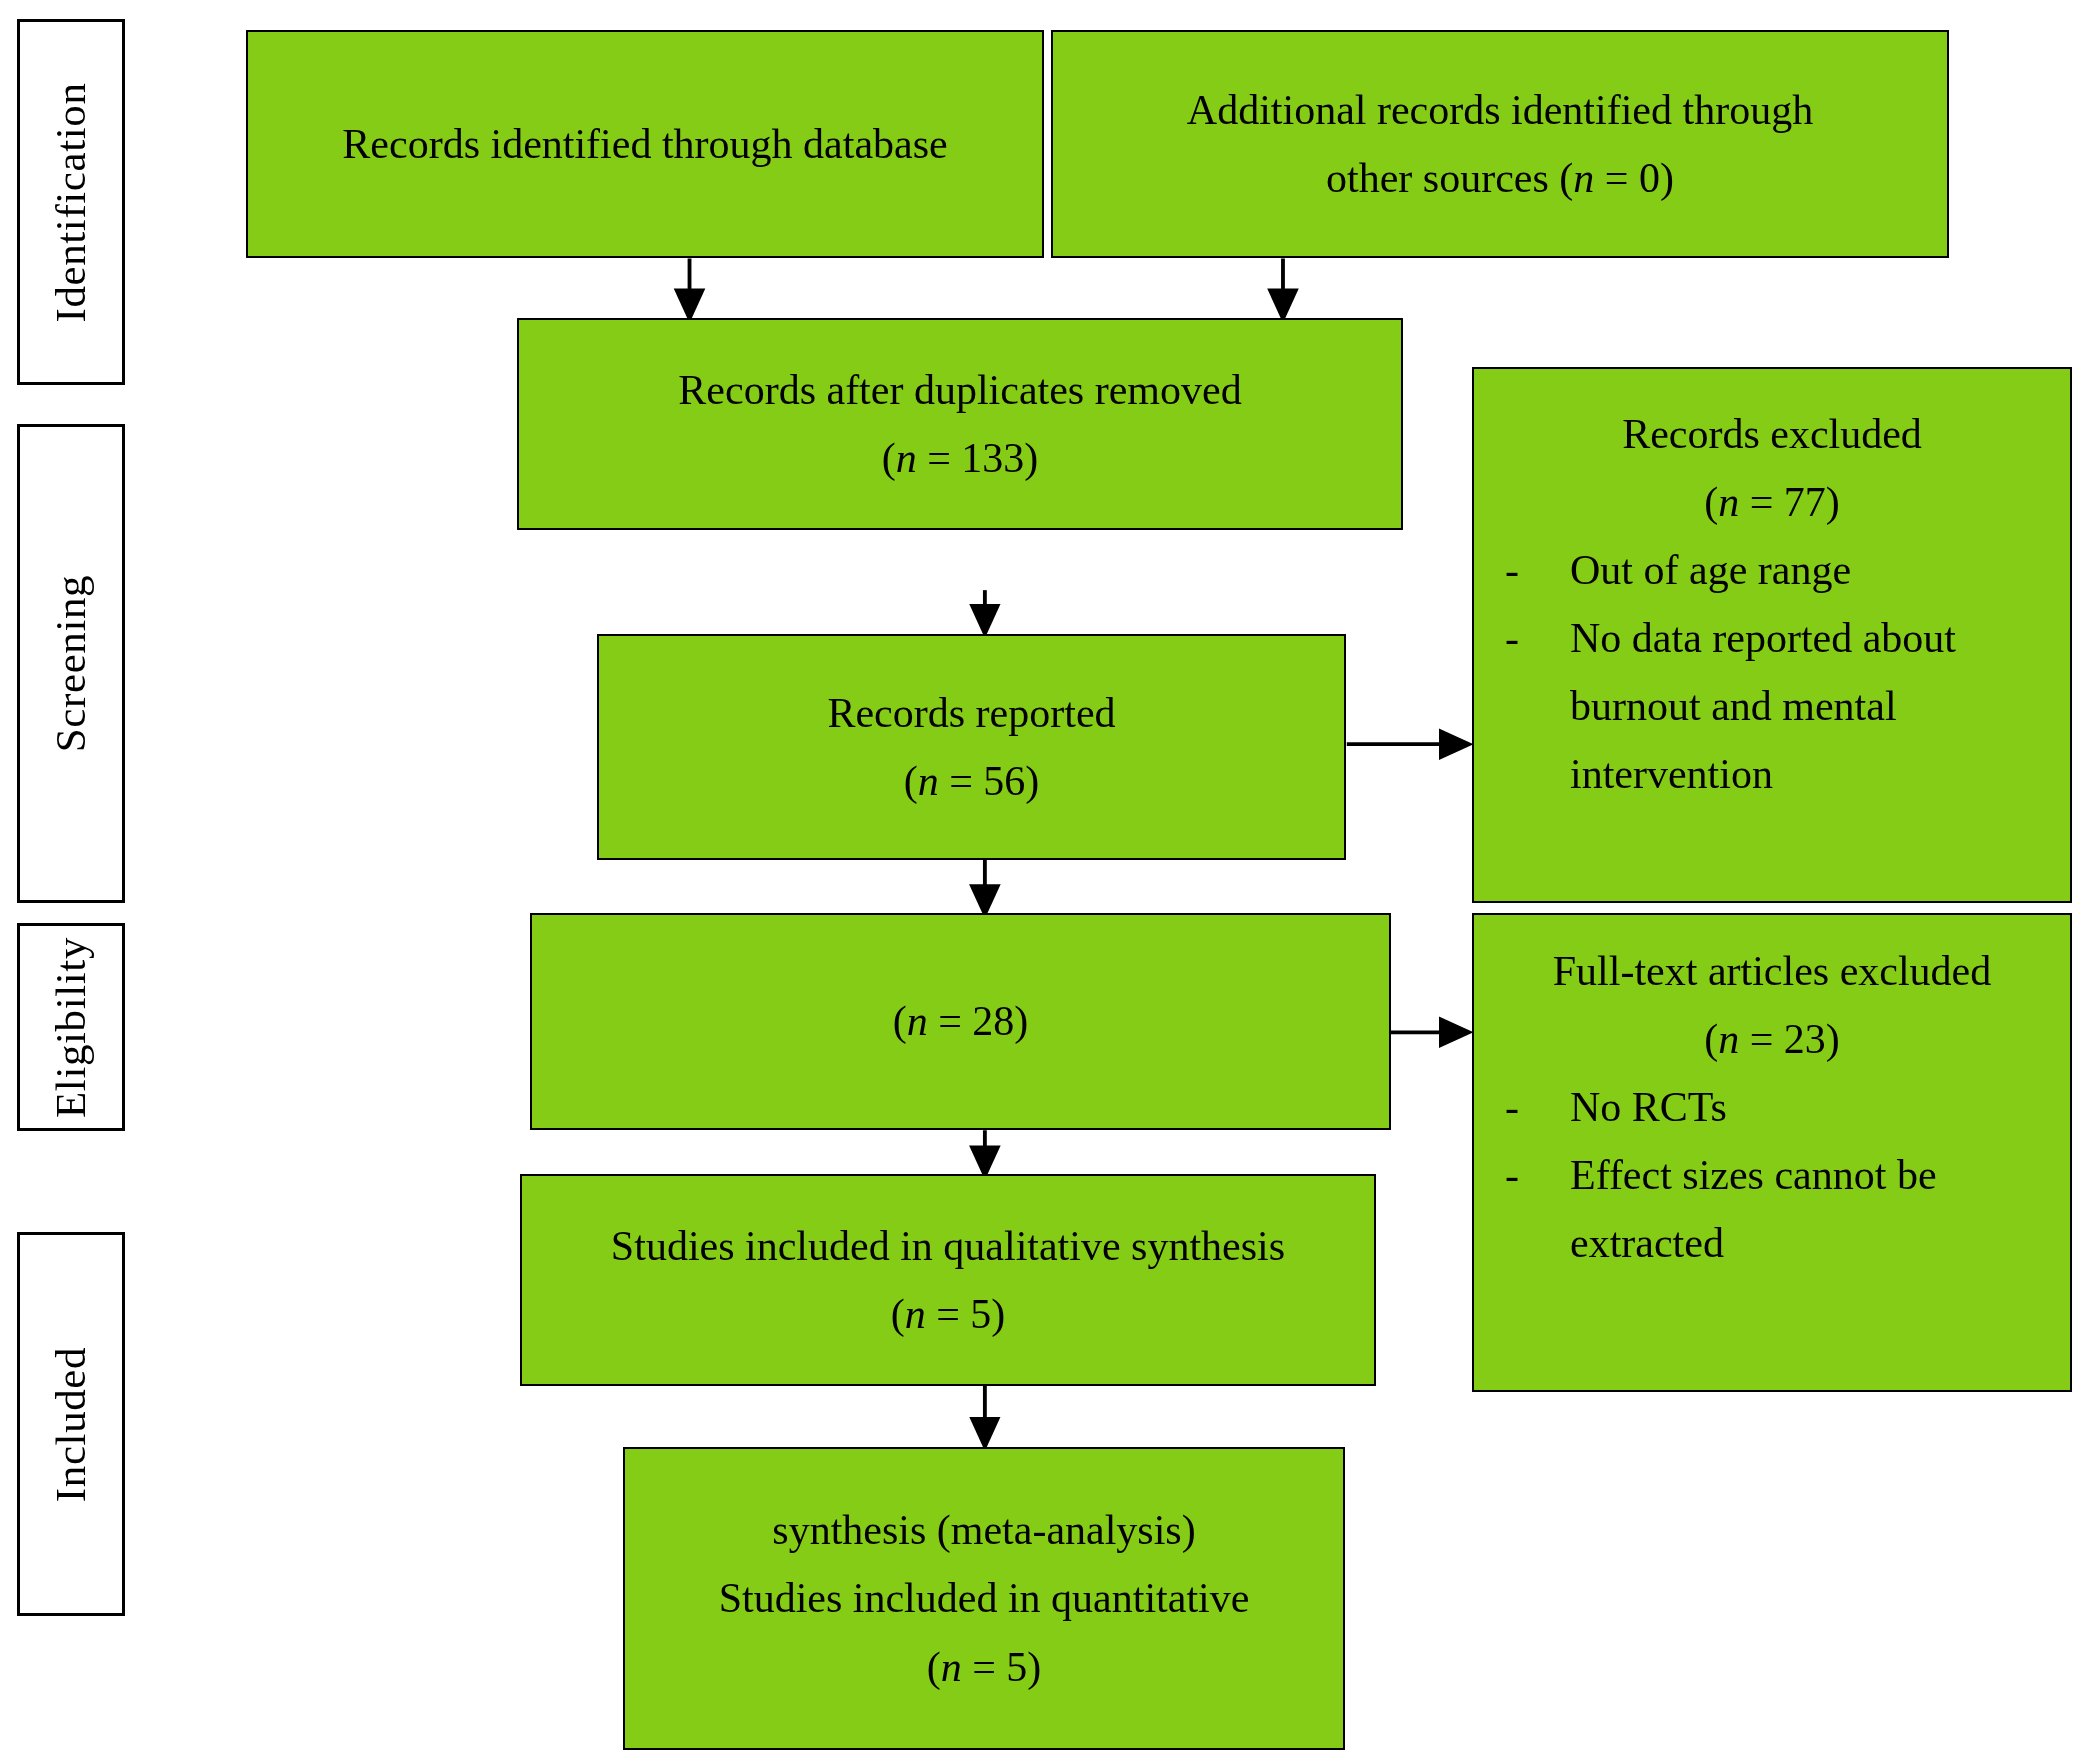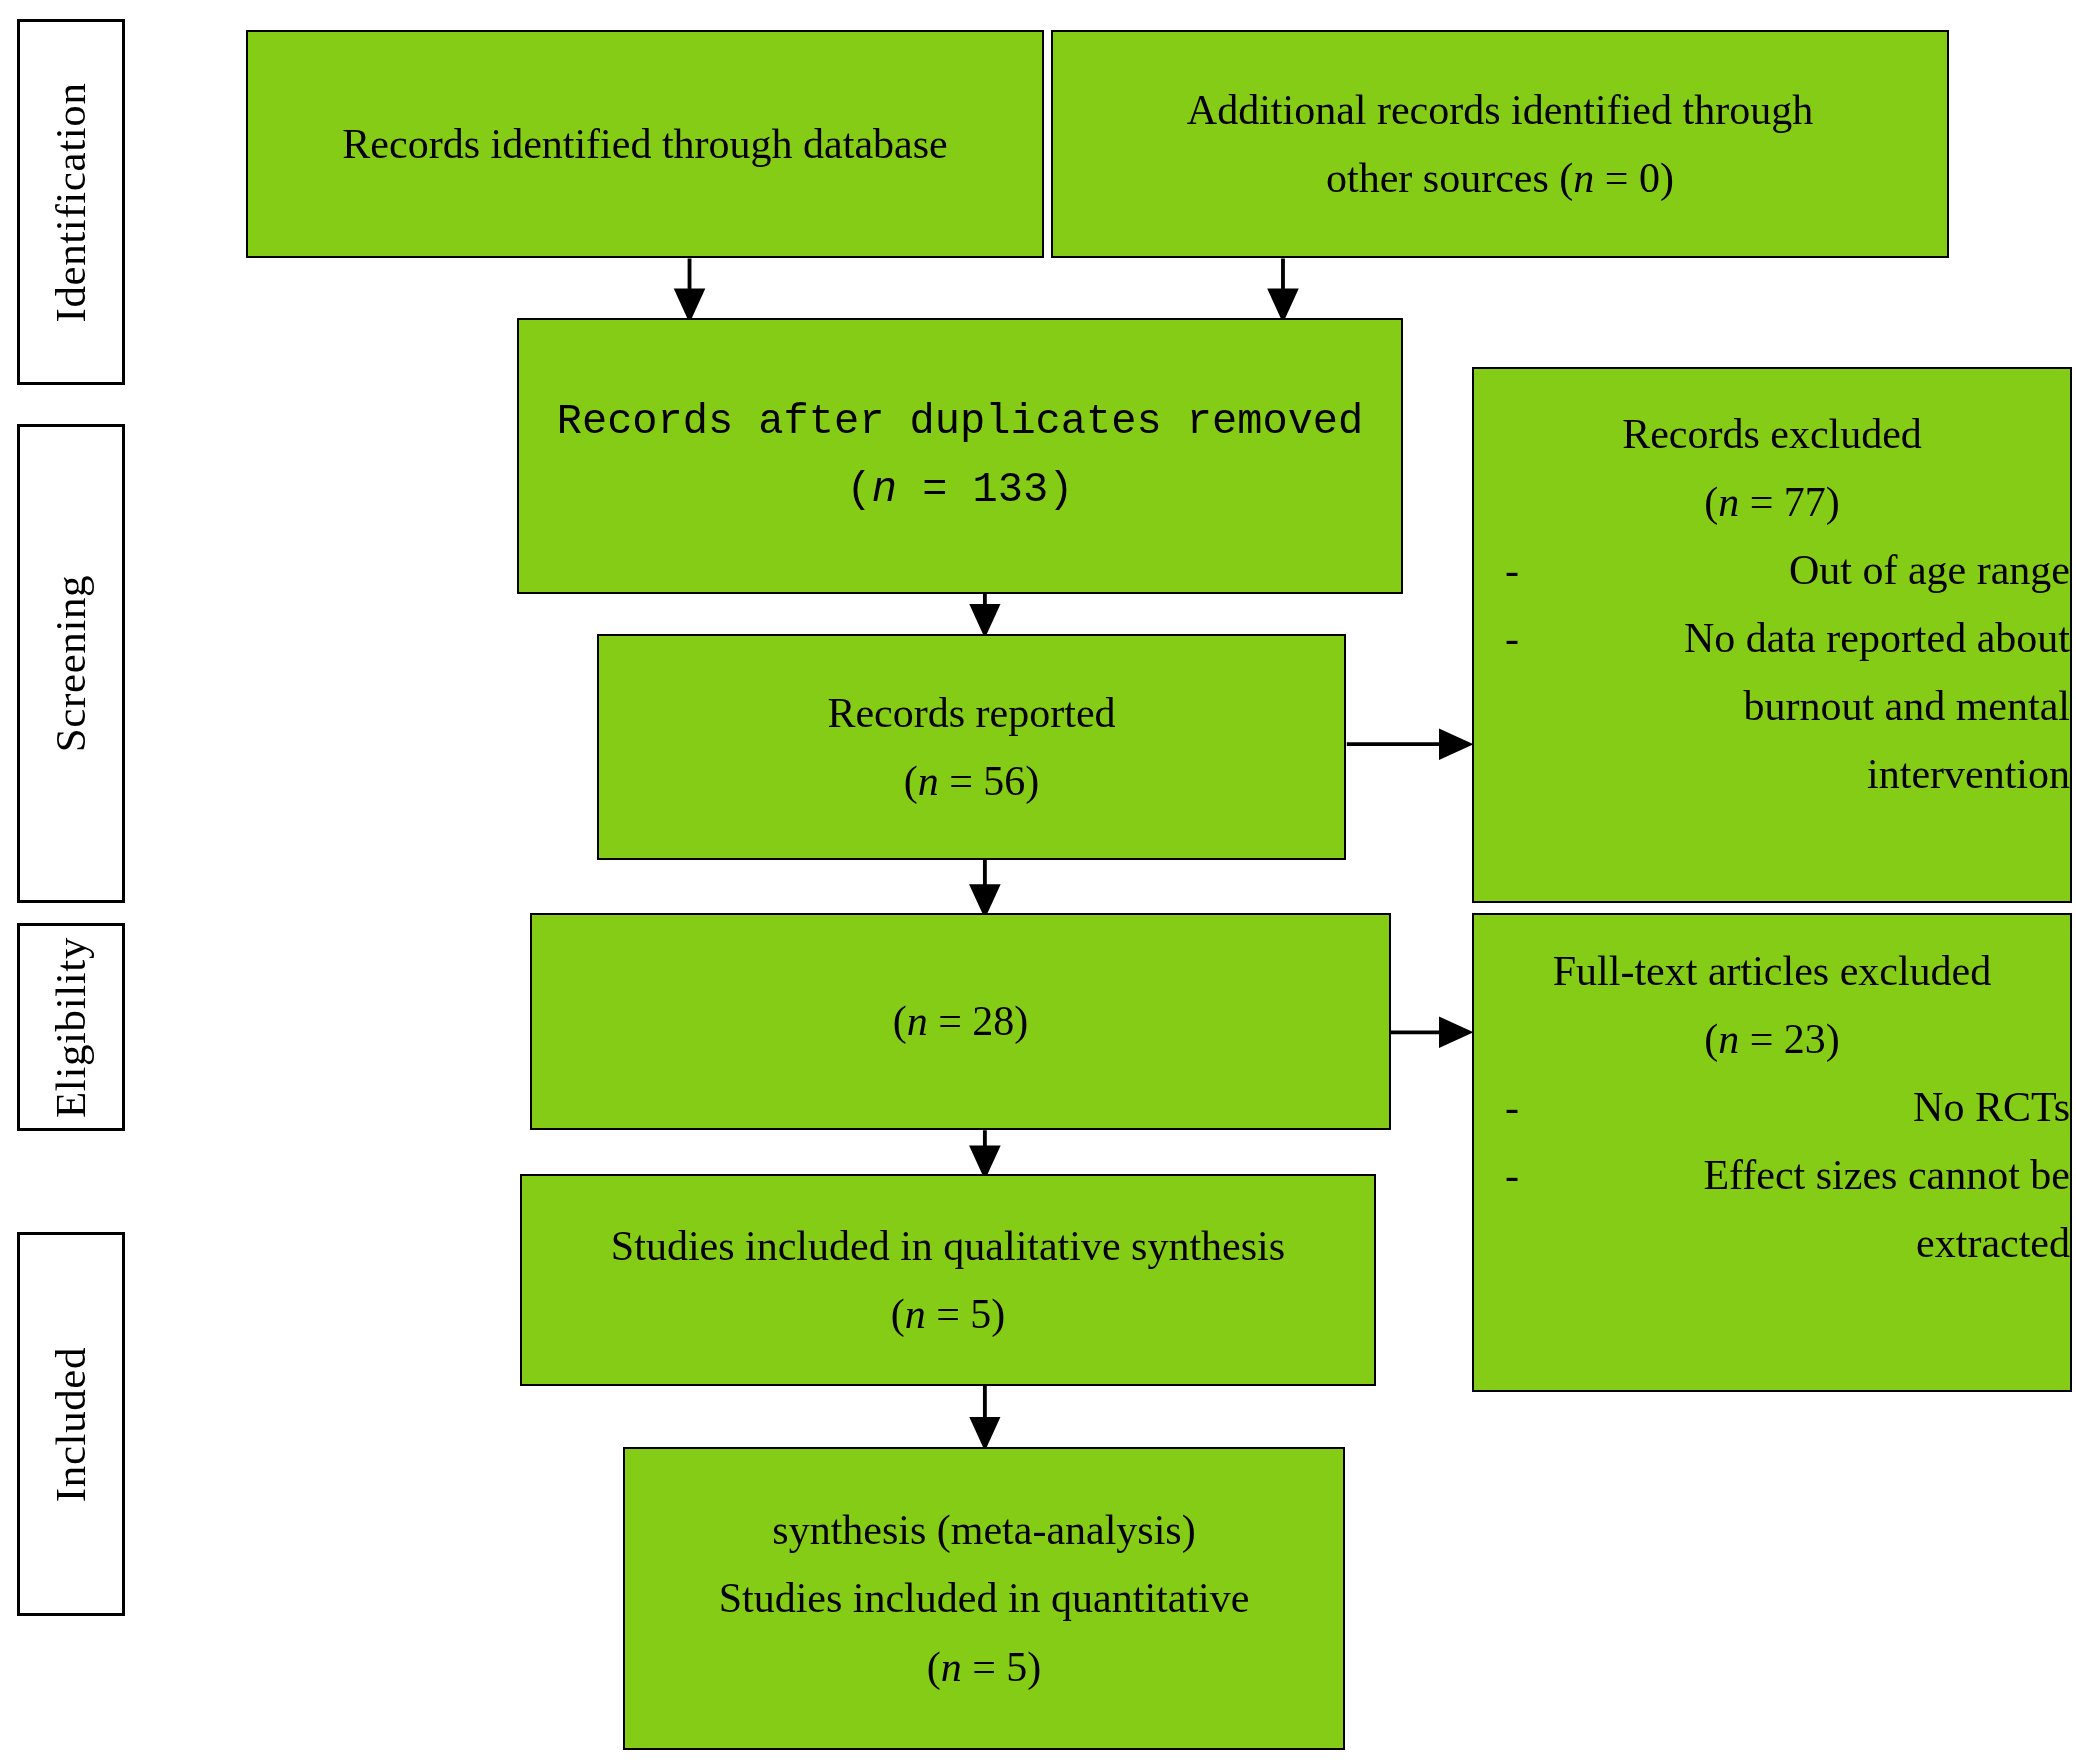--- a/index.html
+++ b/index.html
@@ -75,21 +75,21 @@
     align-items: flex-start;
     text-align: left;
   }
   .excl-dash {
     width: 65px;
     flex: 0 0 65px;
     text-align: left;
   }
   .excl-text {
     flex: 1 1 auto;
-    text-align: right;
+    text-align: left;
   }
 
   
   #connectors {
     position: absolute;
     left: 0;
     top: 0;
     width: 2077px;
     height: 1760px;
     pointer-events: none;
@@ -142,21 +142,21 @@
 
   <div class="flow-box" style="left:246px; top:30px; width:798px; height:228px;">
     <span class="line">Records identified through database</span>
   </div>
 
   <div class="flow-box" style="left:1051px; top:30px; width:898px; height:228px;">
     <span class="line">Additional records identified through</span>
     <span class="line"><span>other sources (</span><span class="it">n</span><span> = 0)</span></span>
   </div>
 
-  <div class="flow-box" style="left:517px; top:318px; width:886px; height:276px;font-family:Liberation Mono, monospace;">
+  <div class="flow-box" style="left:517px; top:318px; width:886px; height:212px;">
     <span class="line">Records after duplicates removed</span>
     <span class="line"><span>(</span><span class="it">n</span><span> = 133)</span></span>
   </div>
 
   <div class="flow-box" style="left:597px; top:634px; width:749px; height:226px;">
     <span class="line">Records reported</span>
     <span class="line"><span>(</span><span class="it">n</span><span> = 56)</span></span>
   </div>
 
   <div class="flow-box" style="left:530px; top:913px; width:861px; height:217px;">

